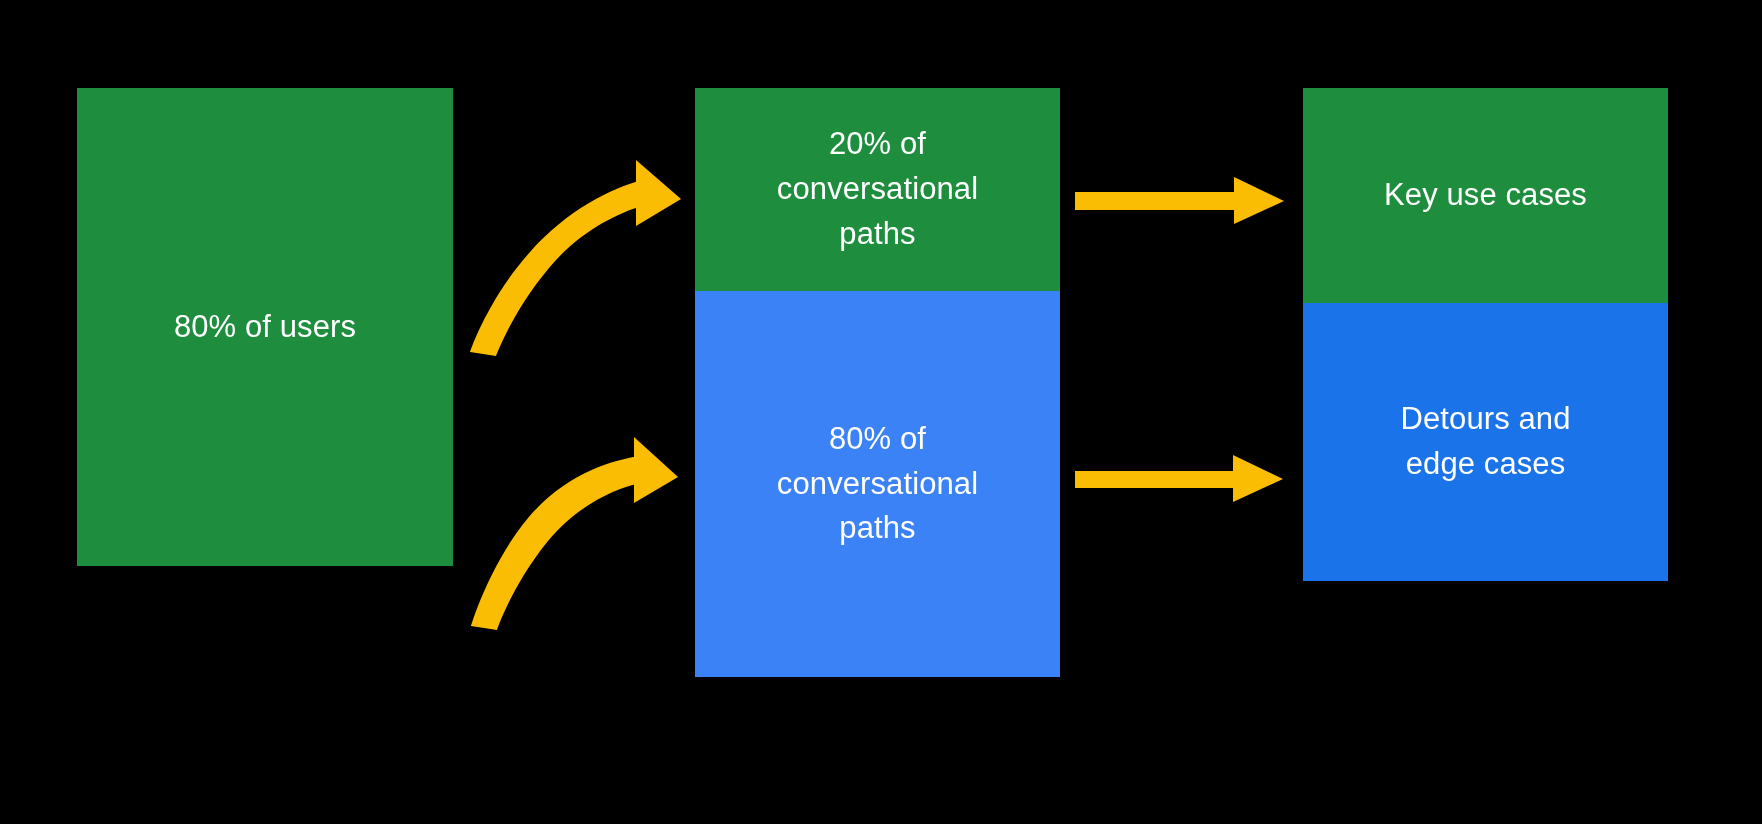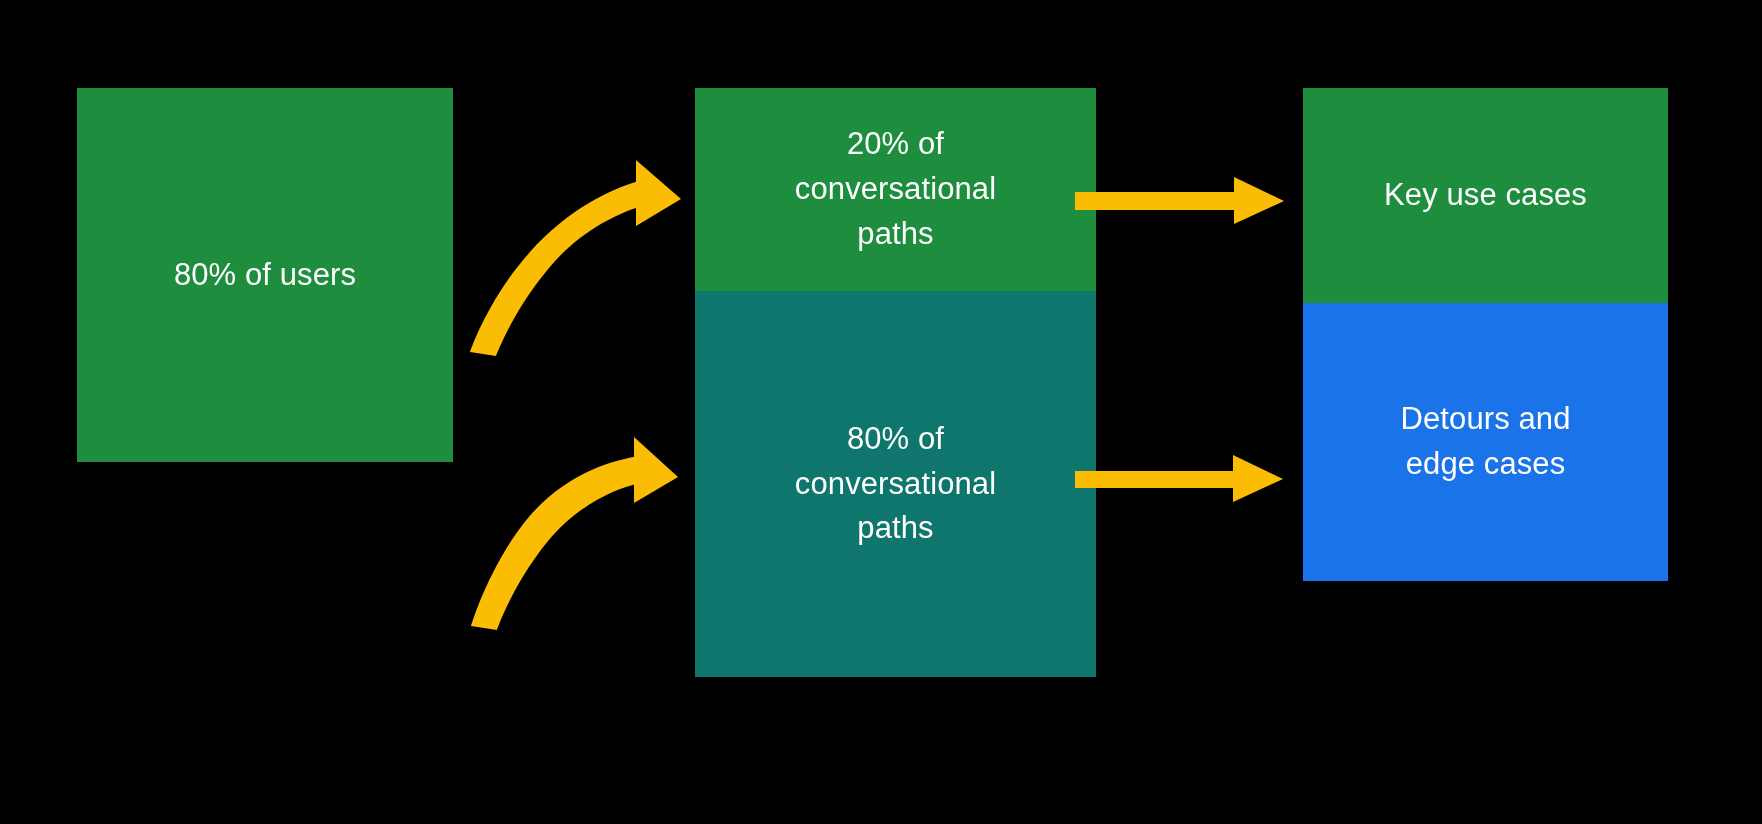--- a/index.html
+++ b/index.html
@@ -39,28 +39,28 @@
     letter-spacing: 0.1px;
     white-space: pre-line;
   }
   
   #col-users {
     left: 77px;
     top: 88px;
     width: 376px;
     height: 589px;
   }
-  #col-users .seg-green { height: 374px; }
+  #col-users .seg-green { height: 478px; }
   #col-users .seg-blue  { height: 111px; }
 
   
   #col-paths {
     left: 695px;
     top: 88px;
-    width: 401px;
+    width: 365px;
     height: 589px;
   }
   #col-paths .seg-green { height: 203px; }
   #col-paths .seg-blue  { height: 386px; }
 
   
   #col-cases {
     left: 1303px;
     top: 88px;
     width: 365px;
@@ -88,21 +88,21 @@
       <span class="seg-label">80% of users</span>
     </div>
   </div>
 
   <div class="column" id="col-paths">
     <div class="seg seg-green" style="background:#1e8e3e;">
       <span class="seg-label">20% of
 conversational
 paths</span>
     </div>
-    <div class="seg seg-blue" style="background:#0f766e;">
+    <div class="seg seg-blue" style="background:#3b82f6;">
       <span class="seg-label">80% of
 conversational
 paths</span>
     </div>
   </div>
 
   <div class="column" id="col-cases">
     <div class="seg seg-green" style="background:#1e8e3e;">
       <span class="seg-label">Key use cases</span>
     </div>

